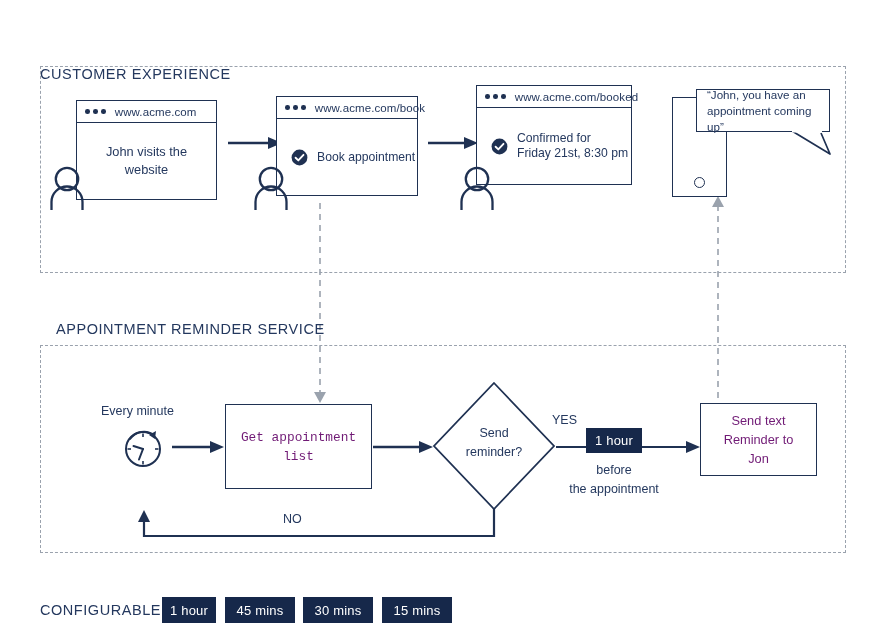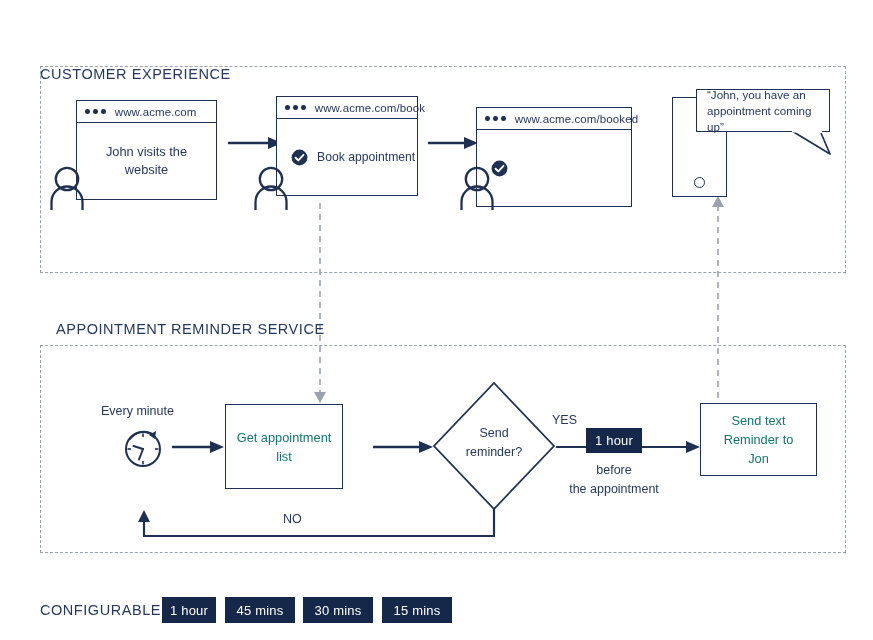--- a/index.html
+++ b/index.html
@@ -81,21 +81,21 @@
   }
   .bubble-text{font-size:11.6px;line-height:16px;color:#24385e;white-space:pre-line;}
 
   
   .fbox{
     box-sizing:border-box;
     border:1.7px solid #1f3152;
     background:#ffffff;
     display:flex;align-items:center;justify-content:center;
     text-align:center;
-    font-size:12.8px;line-height:19px;color:#0f766e;
+    font-size:12.8px;line-height:19px;color:#701a75;
     white-space:pre-line;
   }
 
   
   .lbl{font-size:12.5px;color:#24385e;white-space:pre-line;text-align:center;}
   .lbl-left{font-size:12.5px;color:#24385e;white-space:nowrap;}
 
   
   .badge{
     background:#16284a;
@@ -173,35 +173,37 @@
   <svg class="abs person" style="left:251px;top:166px;" viewBox="0 0 40 44">
     <circle cx="20" cy="13" r="11.2" fill="none" stroke="#1f3152" stroke-width="2.3"></circle>
     <path d="M4.5 44 L4.5 36 A15.5 15.5 0 0 1 35.5 36 L35.5 44" fill="none" stroke="#1f3152" stroke-width="2.3"></path>
   </svg>
 
   <svg class="abs" style="left:428px;top:136px;width:50px;height:14px;" viewBox="0 0 50 14">
     <line x1="0" y1="7" x2="36" y2="7" stroke="#1f3152" stroke-width="2.4"></line>
     <polygon points="36,1 50,7 36,13" fill="#1f3152"></polygon>
   </svg>
 
-  <div class="abs browser" style="left:476px;top:107px;width:156px;height:100px;">
+  <div class="abs browser" style="left:476px;top:85px;width:156px;height:100px;">
     <div class="bar">
       <span class="dots">
           <i></i>
           <i></i>
           <i></i>
         </span>
       <span class="url">www.acme.com/booked</span>
     </div>
     <div class="body">
       <div class="chk-row">
         <svg class="chk" viewBox="0 0 20 20">
           <circle cx="10" cy="10" r="9.3" fill="#1f3152"></circle>
           <path d="M5.4 10.3 L8.6 13.4 L14.7 6.9" fill="none" stroke="#ffffff" stroke-width="2.2" stroke-linecap="round" stroke-linejoin="round"></path>
         </svg>
+        <span class="chk-label">Confirmed for
+Friday 21st, 8:30 pm</span>
       </div>
     </div>
   </div>
   <svg class="abs person" style="left:457px;top:166px;" viewBox="0 0 40 44">
     <circle cx="20" cy="13" r="11.2" fill="none" stroke="#1f3152" stroke-width="2.3"></circle>
     <path d="M4.5 44 L4.5 36 A15.5 15.5 0 0 1 35.5 36 L35.5 44" fill="none" stroke="#1f3152" stroke-width="2.3"></path>
   </svg>
 
   <div class="abs phone" style="left:672px;top:97px;width:55px;height:100px;">
     <div class="abs home-btn" style="left:21px;top:79px;"></div>
@@ -235,21 +237,21 @@
 
     <line x1="24" y1="26" x2="14.5" y2="23" stroke="#1f3152" stroke-width="2" stroke-linecap="round"></line>
     <line x1="24" y1="26" x2="20" y2="36.5" stroke="#1f3152" stroke-width="2" stroke-linecap="round"></line>
   </svg>
 
   <svg class="abs" style="left:172px;top:440px;width:52px;height:14px;" viewBox="0 0 52 14">
     <line x1="0" y1="7" x2="38" y2="7" stroke="#1f3152" stroke-width="2.4"></line>
     <polygon points="38,1 52,7 38,13" fill="#1f3152"></polygon>
   </svg>
 
-  <div class="abs fbox" style="left:225px;top:404px;width:118px;height:85px;">
+  <div class="abs fbox" style="left:225px;top:404px;width:147px;height:85px;font-family:Liberation Mono, monospace;">
     <span>Get appointment
 list</span>
   </div>
 
   <svg class="abs" style="left:373px;top:440px;width:60px;height:14px;" viewBox="0 0 60 14">
     <line x1="0" y1="7" x2="46" y2="7" stroke="#1f3152" stroke-width="2.4"></line>
     <polygon points="46,1 60,7 46,13" fill="#1f3152"></polygon>
   </svg>
 
   <svg class="abs" style="left:432px;top:381px;width:124px;height:130px;" viewBox="0 0 124 130">

